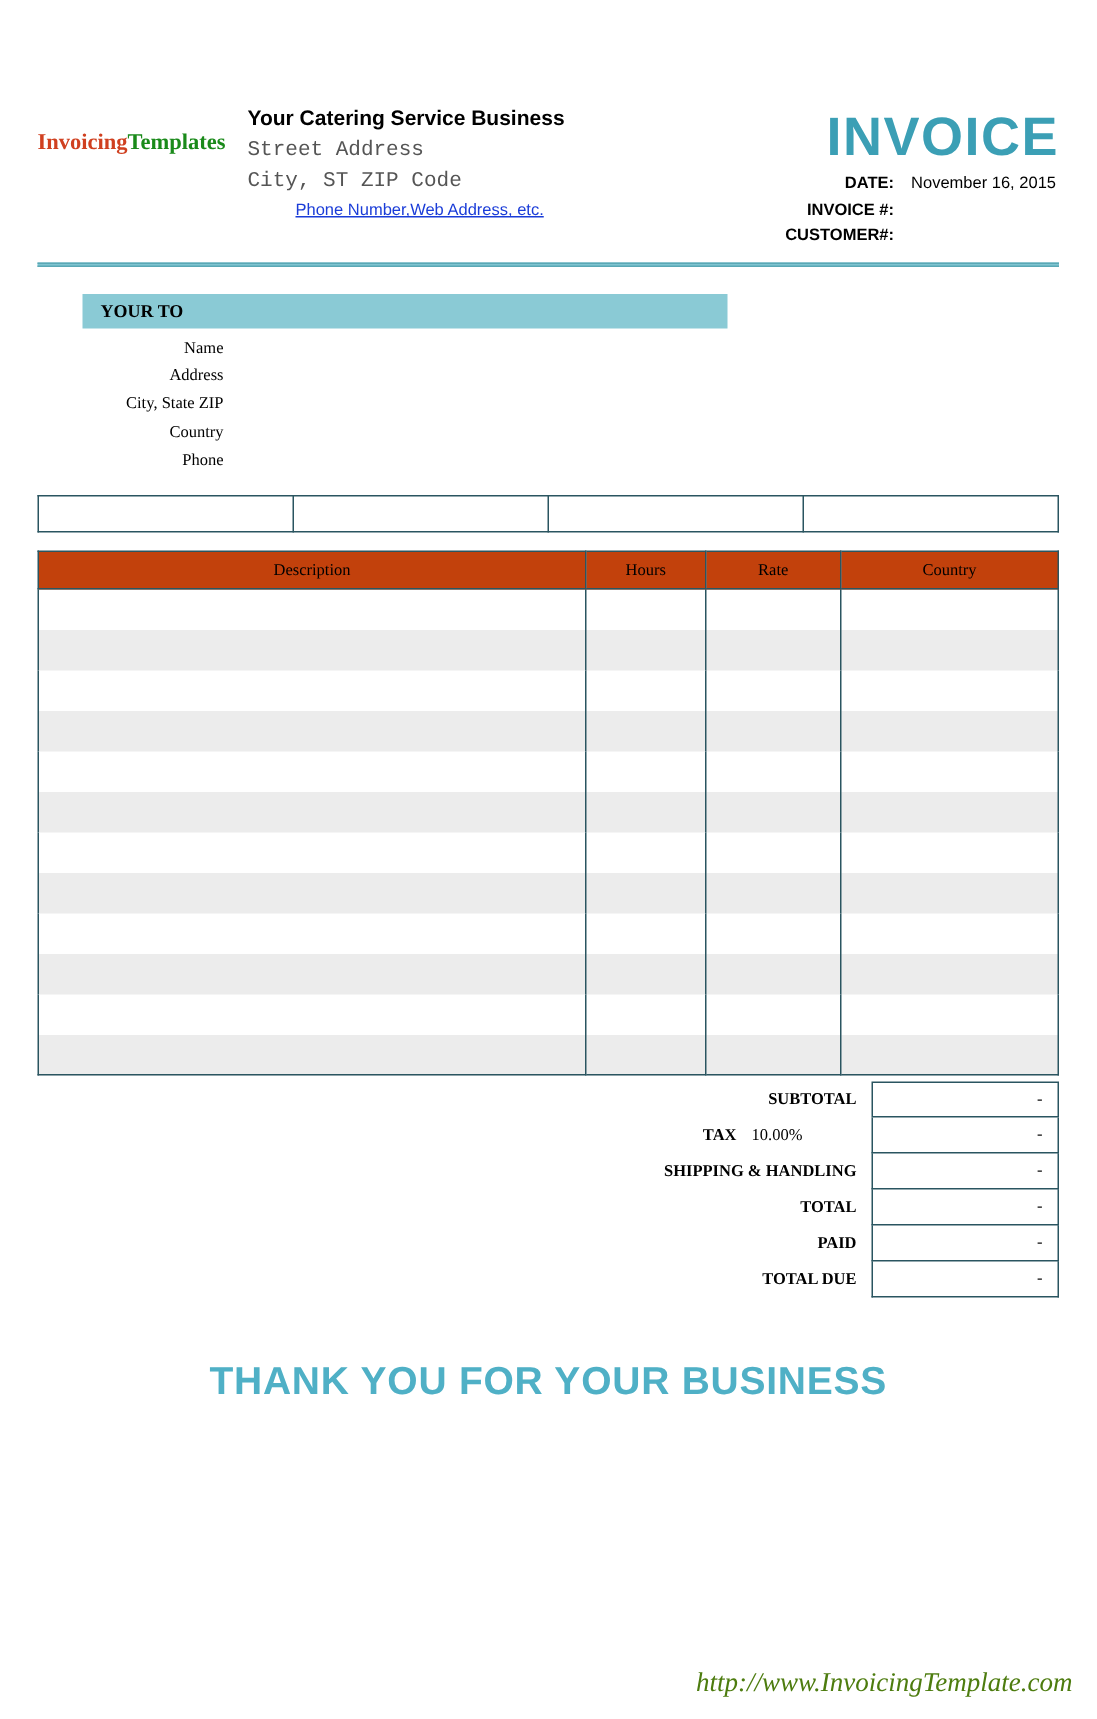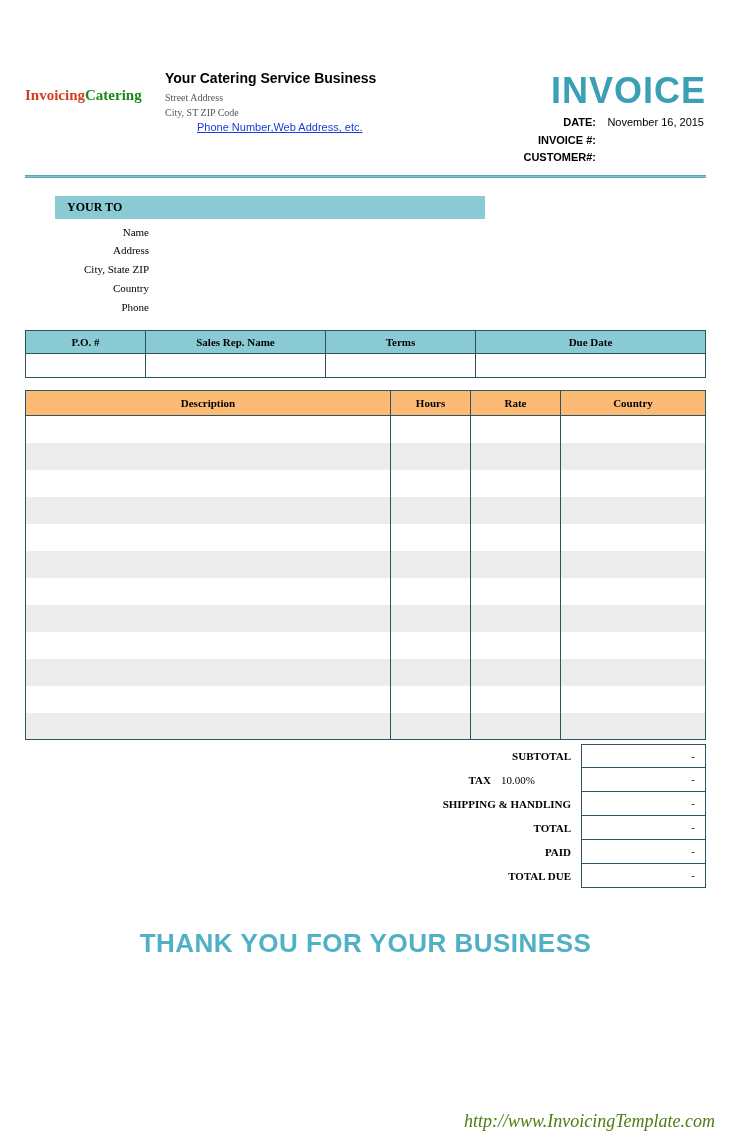--- a/index.html
+++ b/index.html
@@ -37,22 +37,22 @@
     flex: 1;
     padding-top: 0;
   }
   .company-name {
     font-family: Arial, sans-serif;
     font-weight: bold;
     font-size: 14px;
     margin-bottom: 4px;
   }
   .company-line {
-    font-family: Liberation Serif, serif;
-    font-size: 10px;
+    font-family: Liberation Mono, monospace;
+    font-size: 14px;
     color: #555;
     line-height: 1.5;
   }
   .company-link {
     font-family: Arial, sans-serif;
     font-size: 11px;
     color: #1a3cd8;
     text-decoration: underline;
     padding-left: 32px;
   }
@@ -122,24 +122,24 @@
   table.po td {
     border: 1px solid #2a5560;
     height: 24px;
     background: #fff;
   }
   table.items {
     width: 100%;
     border-collapse: collapse;
   }
   table.items th {
-    background: #fdba74;
+    background: #c2410c;
     border: 1px solid #2a5560;
     font-family: Georgia, serif;
-    font-weight: bold;
+    font-weight: normal;
     font-size: 11px;
     padding: 6px;
     text-align: center;
   }
   table.items td {
     border-left: 1px solid #2a5560;
     border-right: 1px solid #2a5560;
     height: 27px;
     padding: 0 4px;
   }
@@ -202,21 +202,21 @@
   }
 </style>
 </head>
 <body>
 
 <div class="page">
 
   <div class="header">
     <div class="logo">
       <span class="logo-text">
-        <span class="logo-inv">Invoicing</span><span class="logo-temp">Catering</span>
+        <span class="logo-inv">Invoicing</span><span class="logo-temp">Templates</span>
       </span>
     </div>
     <div class="company">
       <div class="company-name">Your Catering  Service Business</div>
       <div class="company-line">Street Address</div>
       <div class="company-line">City, ST  ZIP Code</div>
       <a class="company-link" href="#">Phone Number,Web Address, etc.</a>
     </div>
     <div class="right-head">
       <div class="invoice-title">INVOICE</div>
@@ -256,26 +256,20 @@
         <div class="billto-value"></div>
       </div>
     <div class="billto-row">
         <div class="billto-label">Phone</div>
         <div class="billto-value"></div>
       </div>
   </div>
 
   <table class="po">
     <tbody>
-        <tr>
-      <th style="width:120px">P.O. #</th>
-      <th style="width:180px">Sales Rep. Name</th>
-      <th style="width:150px">Terms</th>
-      <th>Due Date</th>
-    </tr>
     <tr>
       <td></td>
       <td></td>
       <td></td>
       <td></td>
     </tr>
   </tbody>
     </table>
 
   <table class="items">

